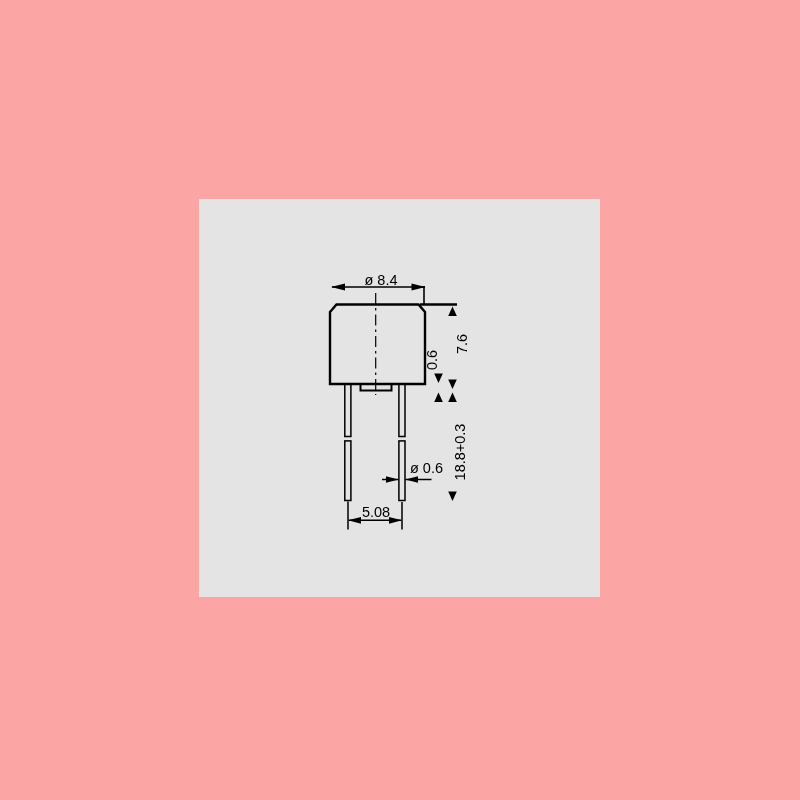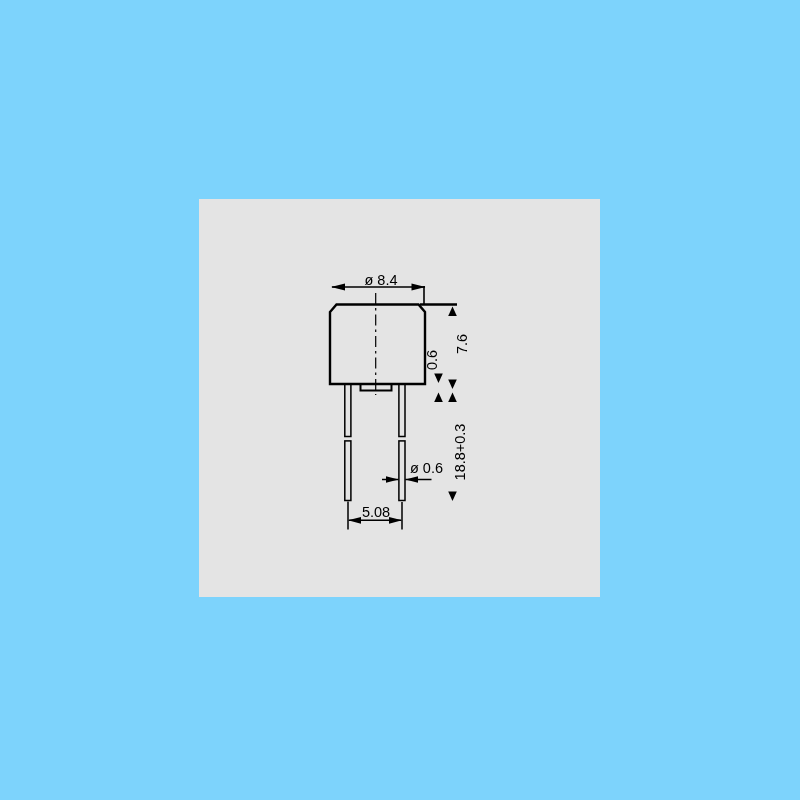--- a/index.html
+++ b/index.html
@@ -4,21 +4,21 @@
 <style>
   html, body {
     margin: 0;
     padding: 0;
     background: #ffffff;
   }
   .page {
     position: relative;
     width: 800px;
     height: 800px;
-    background: #7dd3fc;
+    background: #fca5a5;
     overflow: hidden;
   }
   svg.drawing {
     position: absolute;
     left: 0;
     top: 0;
   }
   svg.drawing text {
     font-family: "Liberation Sans", "DejaVu Sans", sans-serif;
     font-size: 14.5px;

